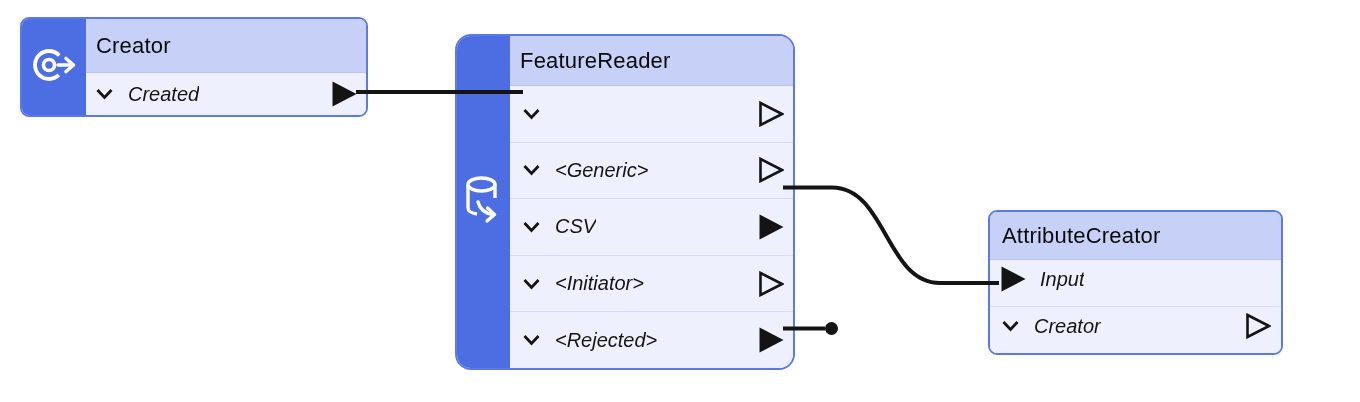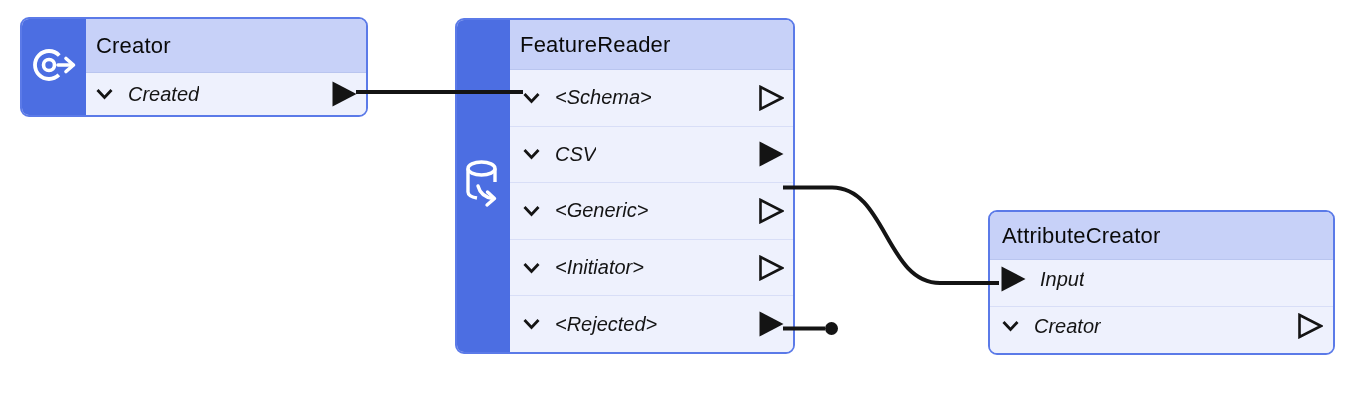--- a/index.html
+++ b/index.html
@@ -27,25 +27,25 @@
   .row:last-child{border-bottom:none;}
   .row .label{margin-left:14px;white-space:nowrap;overflow:hidden;font-style:italic;}
   .chev{display:flex;align-items:center;flex-shrink:0;}
   .port-out{margin-left:auto;display:flex;align-items:center;flex-shrink:0;}
   .port-in{display:flex;align-items:center;flex-shrink:0;}
   
   #node-creator{left:20px;top:17px;width:348px;height:100px;}
   #node-creator .sidebar{width:64px;}
   #node-creator .header{height:54px;}
   #node-creator .row{padding:0 9px 0 9px;}
-  #node-featurereader{left:455px;top:18px;width:340px;height:336px;}
+  #node-featurereader{left:455px;top:34px;width:340px;height:336px;border-radius:16px;}
   #node-featurereader .sidebar{width:53px;}
   #node-featurereader .header{height:50px;}
   #node-featurereader .row{padding:0 9px 0 12px;}
-  #node-attributecreator{left:988px;top:210px;width:347px;height:145px;}
+  #node-attributecreator{left:988px;top:210px;width:295px;height:145px;}
   #node-attributecreator .header{height:48px;padding-left:12px;}
   #node-attributecreator .row{padding:0 10px 8px 11px;}
   #wires{position:absolute;left:0;top:0;z-index:5;}
 </style>
 </head>
 <body>
 
 <div id="canvas">
 
   <div class="node" id="node-creator">
@@ -94,50 +94,49 @@
     <div class="body">
       <div class="header">
         <span>FeatureReader</span>
       </div>
       <div class="row">
         <span class="chev">
           <svg width="19" height="12" viewBox="0 0 19 12">
               <polyline points="2.5,2 9.5,9.5 16.5,2" fill="none" stroke="#141414" stroke-width="2.8"></polyline>
             </svg>
         </span>
-        <span class="label">&lt;Schema&gt;</span>
         <span class="port-out">
           <svg width="25" height="26" viewBox="0 0 25 26">
               <polygon points="1.5,2 23,13 1.5,24" fill="none" stroke="#141414" stroke-width="2.6" stroke-linejoin="miter"></polygon>
             </svg>
         </span>
       </div>
       <div class="row">
         <span class="chev">
           <svg width="19" height="12" viewBox="0 0 19 12">
               <polyline points="2.5,2 9.5,9.5 16.5,2" fill="none" stroke="#141414" stroke-width="2.8"></polyline>
             </svg>
         </span>
+        <span class="label">&lt;Generic&gt;</span>
+        <span class="port-out">
+          <svg width="25" height="26" viewBox="0 0 25 26">
+              <polygon points="1.5,2 23,13 1.5,24" fill="none" stroke="#141414" stroke-width="2.6"></polygon>
+            </svg>
+        </span>
+      </div>
+      <div class="row">
+        <span class="chev">
+          <svg width="19" height="12" viewBox="0 0 19 12">
+              <polyline points="2.5,2 9.5,9.5 16.5,2" fill="none" stroke="#141414" stroke-width="2.8"></polyline>
+            </svg>
+        </span>
         <span class="label">CSV</span>
         <span class="port-out">
           <svg width="25" height="26" viewBox="0 0 25 26">
               <polygon points="0.5,0.5 24.5,13 0.5,25.5" fill="#141414"></polygon>
-            </svg>
-        </span>
-      </div>
-      <div class="row">
-        <span class="chev">
-          <svg width="19" height="12" viewBox="0 0 19 12">
-              <polyline points="2.5,2 9.5,9.5 16.5,2" fill="none" stroke="#141414" stroke-width="2.8"></polyline>
-            </svg>
-        </span>
-        <span class="label">&lt;Generic&gt;</span>
-        <span class="port-out">
-          <svg width="25" height="26" viewBox="0 0 25 26">
-              <polygon points="1.5,2 23,13 1.5,24" fill="none" stroke="#141414" stroke-width="2.6"></polygon>
             </svg>
         </span>
       </div>
       <div class="row">
         <span class="chev">
           <svg width="19" height="12" viewBox="0 0 19 12">
               <polyline points="2.5,2 9.5,9.5 16.5,2" fill="none" stroke="#141414" stroke-width="2.8"></polyline>
             </svg>
         </span>
         <span class="label">&lt;Initiator&gt;</span>

